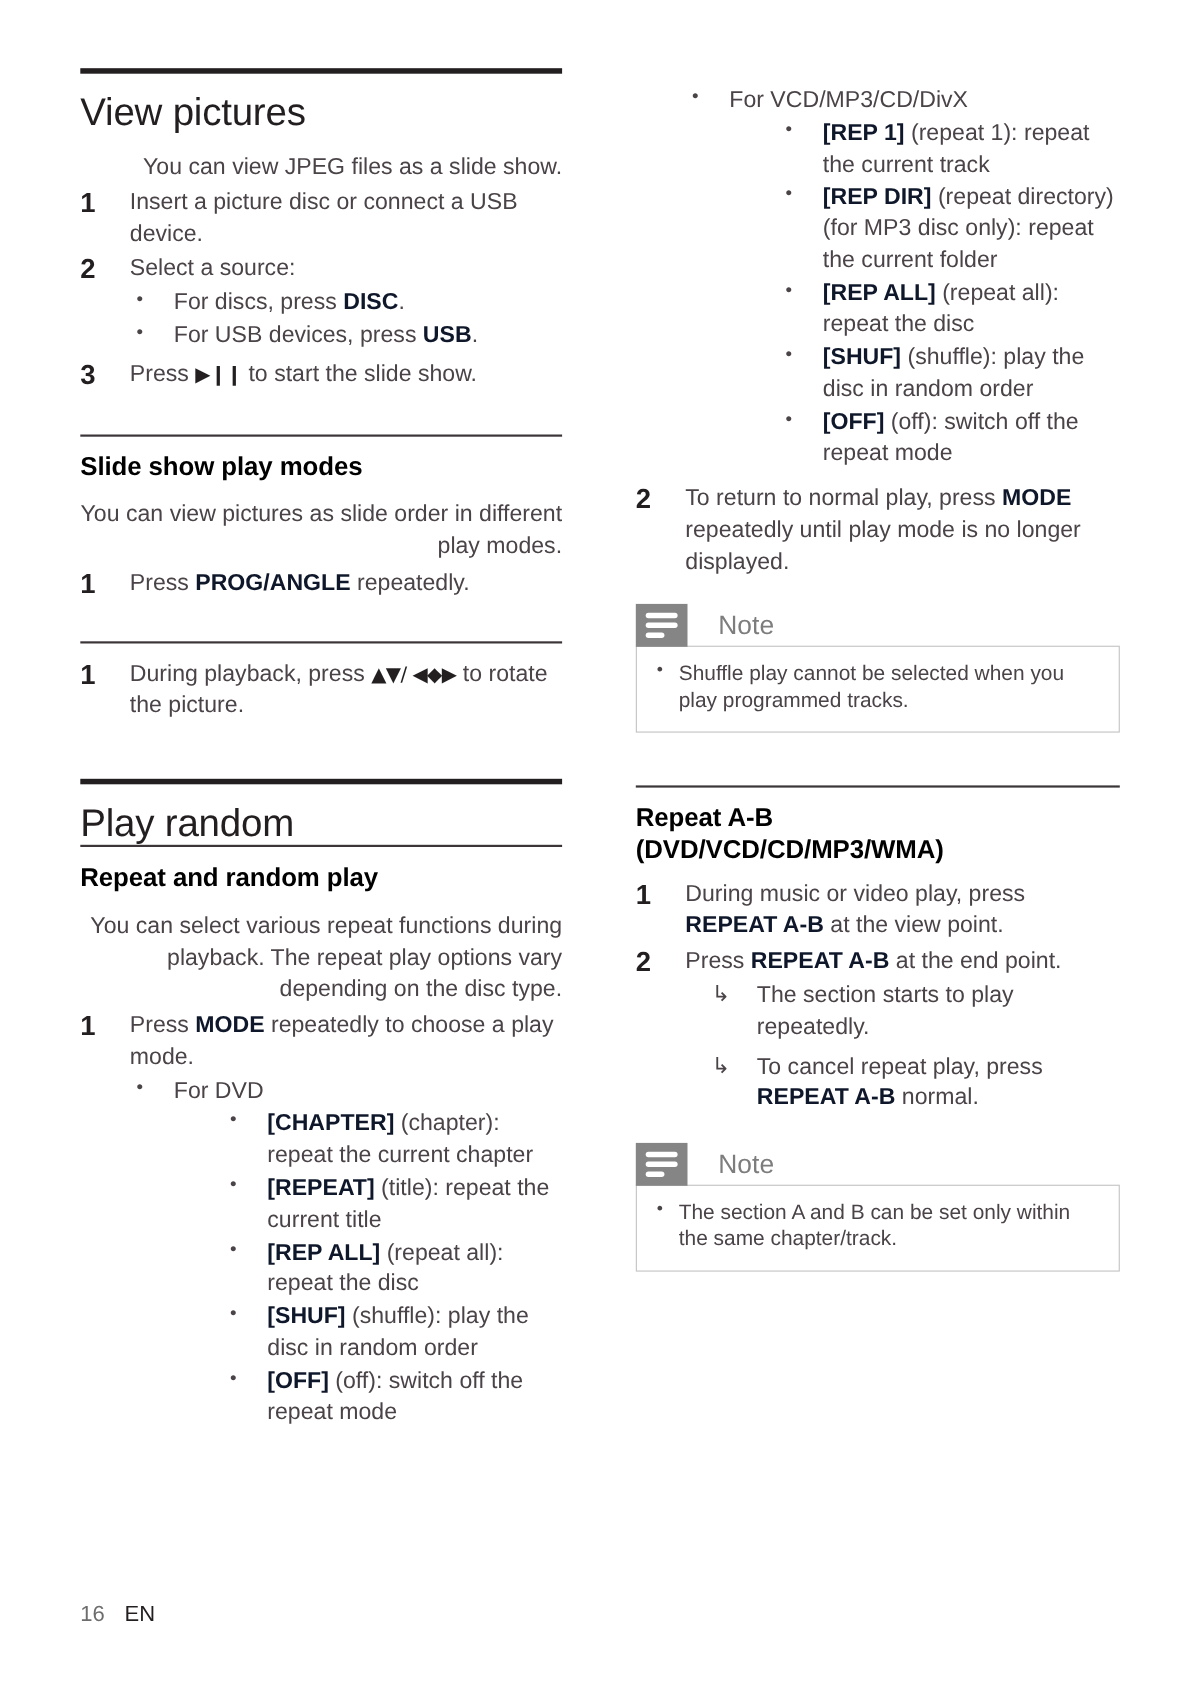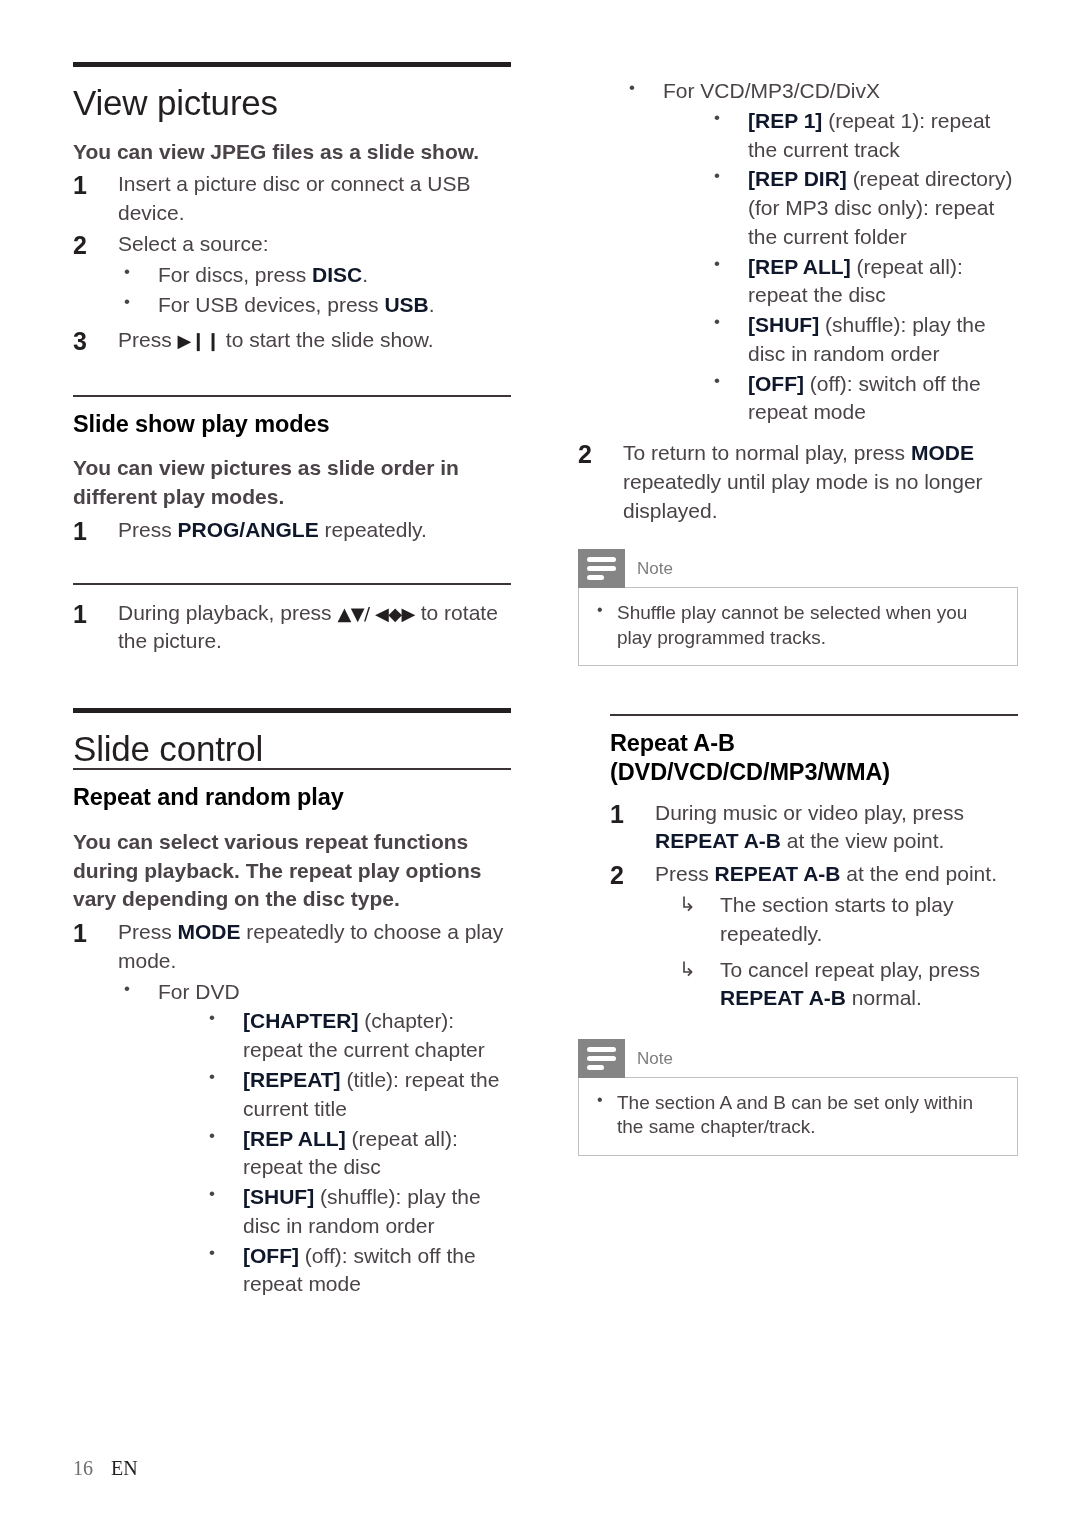--- a/index.html
+++ b/index.html
@@ -58,21 +58,22 @@
     line-height: 1.22;
     letter-spacing: -0.1px;
   }
 
   
   p.body {
     font-size: 21px;
     line-height: 1.37;
     margin: 16px 0 0 0;
     color: #4a4348;
-    font-weight: 700;
+    font-weight: 400;
+    text-align: right;
   }
 
   
   .steps { margin: 0; padding: 0; }
   .step {
     position: relative;
     padding-left: 45px;
     margin-top: 3px;
     font-size: 21px;
     line-height: 1.37;
@@ -159,23 +160,23 @@
     display: block;
     background: #ffffff;
     height: 5px;
     border-radius: 2.5px;
     margin: 2px 0;
   }
   .note-icon i:nth-child(1) { width: 29px; }
   .note-icon i:nth-child(2) { width: 29px; }
   .note-icon i:nth-child(3) { width: 17px; }
   .note-title {
-    font-size: 17px;
+    font-size: 24px;
     color: #7d7d7d;
-    margin-left: 12px;
+    margin-left: 28px;
     font-weight: 400;
   }
   .note-body {
     border: 1.5px solid #c2c2c2;
     border-top: 1.5px solid #c2c2c2;
     margin-top: -1.5px;
     padding: 13px 14px 15px 14px;
     background: #ffffff;
   }
   .note-item {
@@ -191,21 +192,20 @@
     top: -1px;
     font-size: 16px;
   }
 
   
   .footer {
     position: absolute;
     left: 73px;
     bottom: 48px;
     font-size: 20px;
-    font-family: Liberation Serif, serif;
   }
   .footer .pg  { color: #6d6d6d; }
   .footer .lang {
     color: #231f20;
     font-weight: 400;
     margin-left: 18px;
   }
 </style>
 </head>
 <body>
@@ -256,21 +256,21 @@
     <div style="margin-top:38px;">
       <div class="rule-minor"></div>
       <div class="step" style="margin-top:14px;">
         <span class="num">1</span>
         <span>During playback, press </span><span class="glyph">▲▼/ ◀◆▶</span><span> to rotate the picture.</span>
       </div>
     </div>
 
     <div style="margin-top:52px;">
       <div class="rule-major"></div>
-      <h1 class="sec-title">Slide control</h1>
+      <h1 class="sec-title">Play random</h1>
     </div>
 
     <div style="">
       <div class="rule-minor"></div>
       <h2 class="sub-title">Repeat and random play</h2>
       <p class="body">You can select various repeat functions during playback. The repeat play options vary depending on the disc type.</p>
 
       <div class="step" style="margin-top:4px;">
         <span class="num">1</span>
         <span>Press </span><b>MODE</b><span> repeatedly to choose a play mode.</span>
@@ -347,21 +347,21 @@
         <div class="note-title">Note</div>
       </div>
       <div class="note-body">
         <div class="note-item">
           <span class="dot">•</span>
           <span>Shuffle play cannot be selected when you play programmed tracks.</span>
         </div>
       </div>
     </div>
 
-    <div style="margin-top:48px;margin-left:32px;">
+    <div style="margin-top:48px;">
       <div class="rule-minor"></div>
       <h2 class="sub-title" style="max-width:400px;">Repeat A-B (DVD/VCD/CD/MP3/WMA)</h2>
 
       <div class="step" style="margin-top:12px;">
         <span class="num">1</span>
         <span>During music or video play, press </span><b>REPEAT A-B</b><span> at the view point.</span>
       </div>
 
       <div class="step" style="margin-top:4px;">
         <span class="num">2</span>

